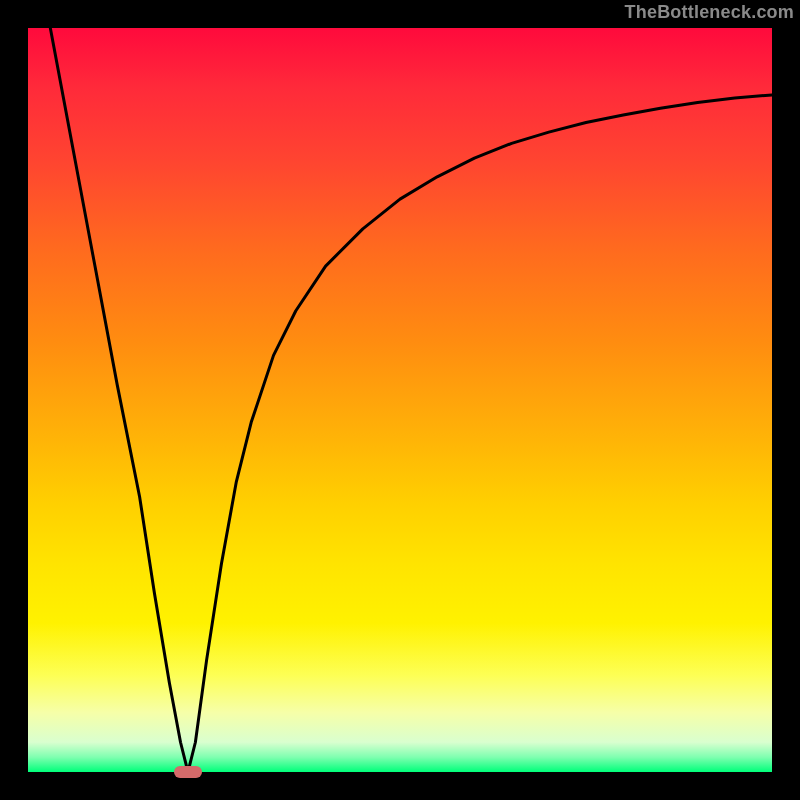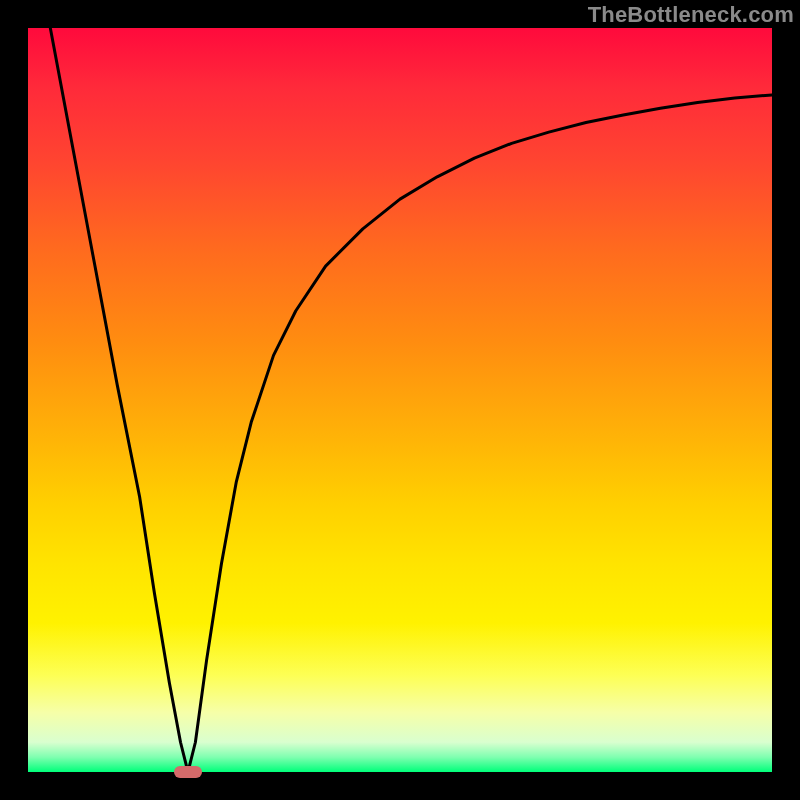--- a/index.html
+++ b/index.html
@@ -45,21 +45,21 @@
     left: 0;
     top: 0;
     width: 744px;
     height: 744px;
   }
   .watermark {
     position: absolute;
     top: 2px;
     right: 6px;
     color: #8a8a8a;
-    font-size: 22px;
+    font-size: 18px;
     font-weight: 600;
     letter-spacing: 0.2px;
     user-select: none;
   }
   .marker {
     position: absolute;
     width: 28px;
     height: 12px;
     background: #d46a6a;
     border-radius: 6px;

